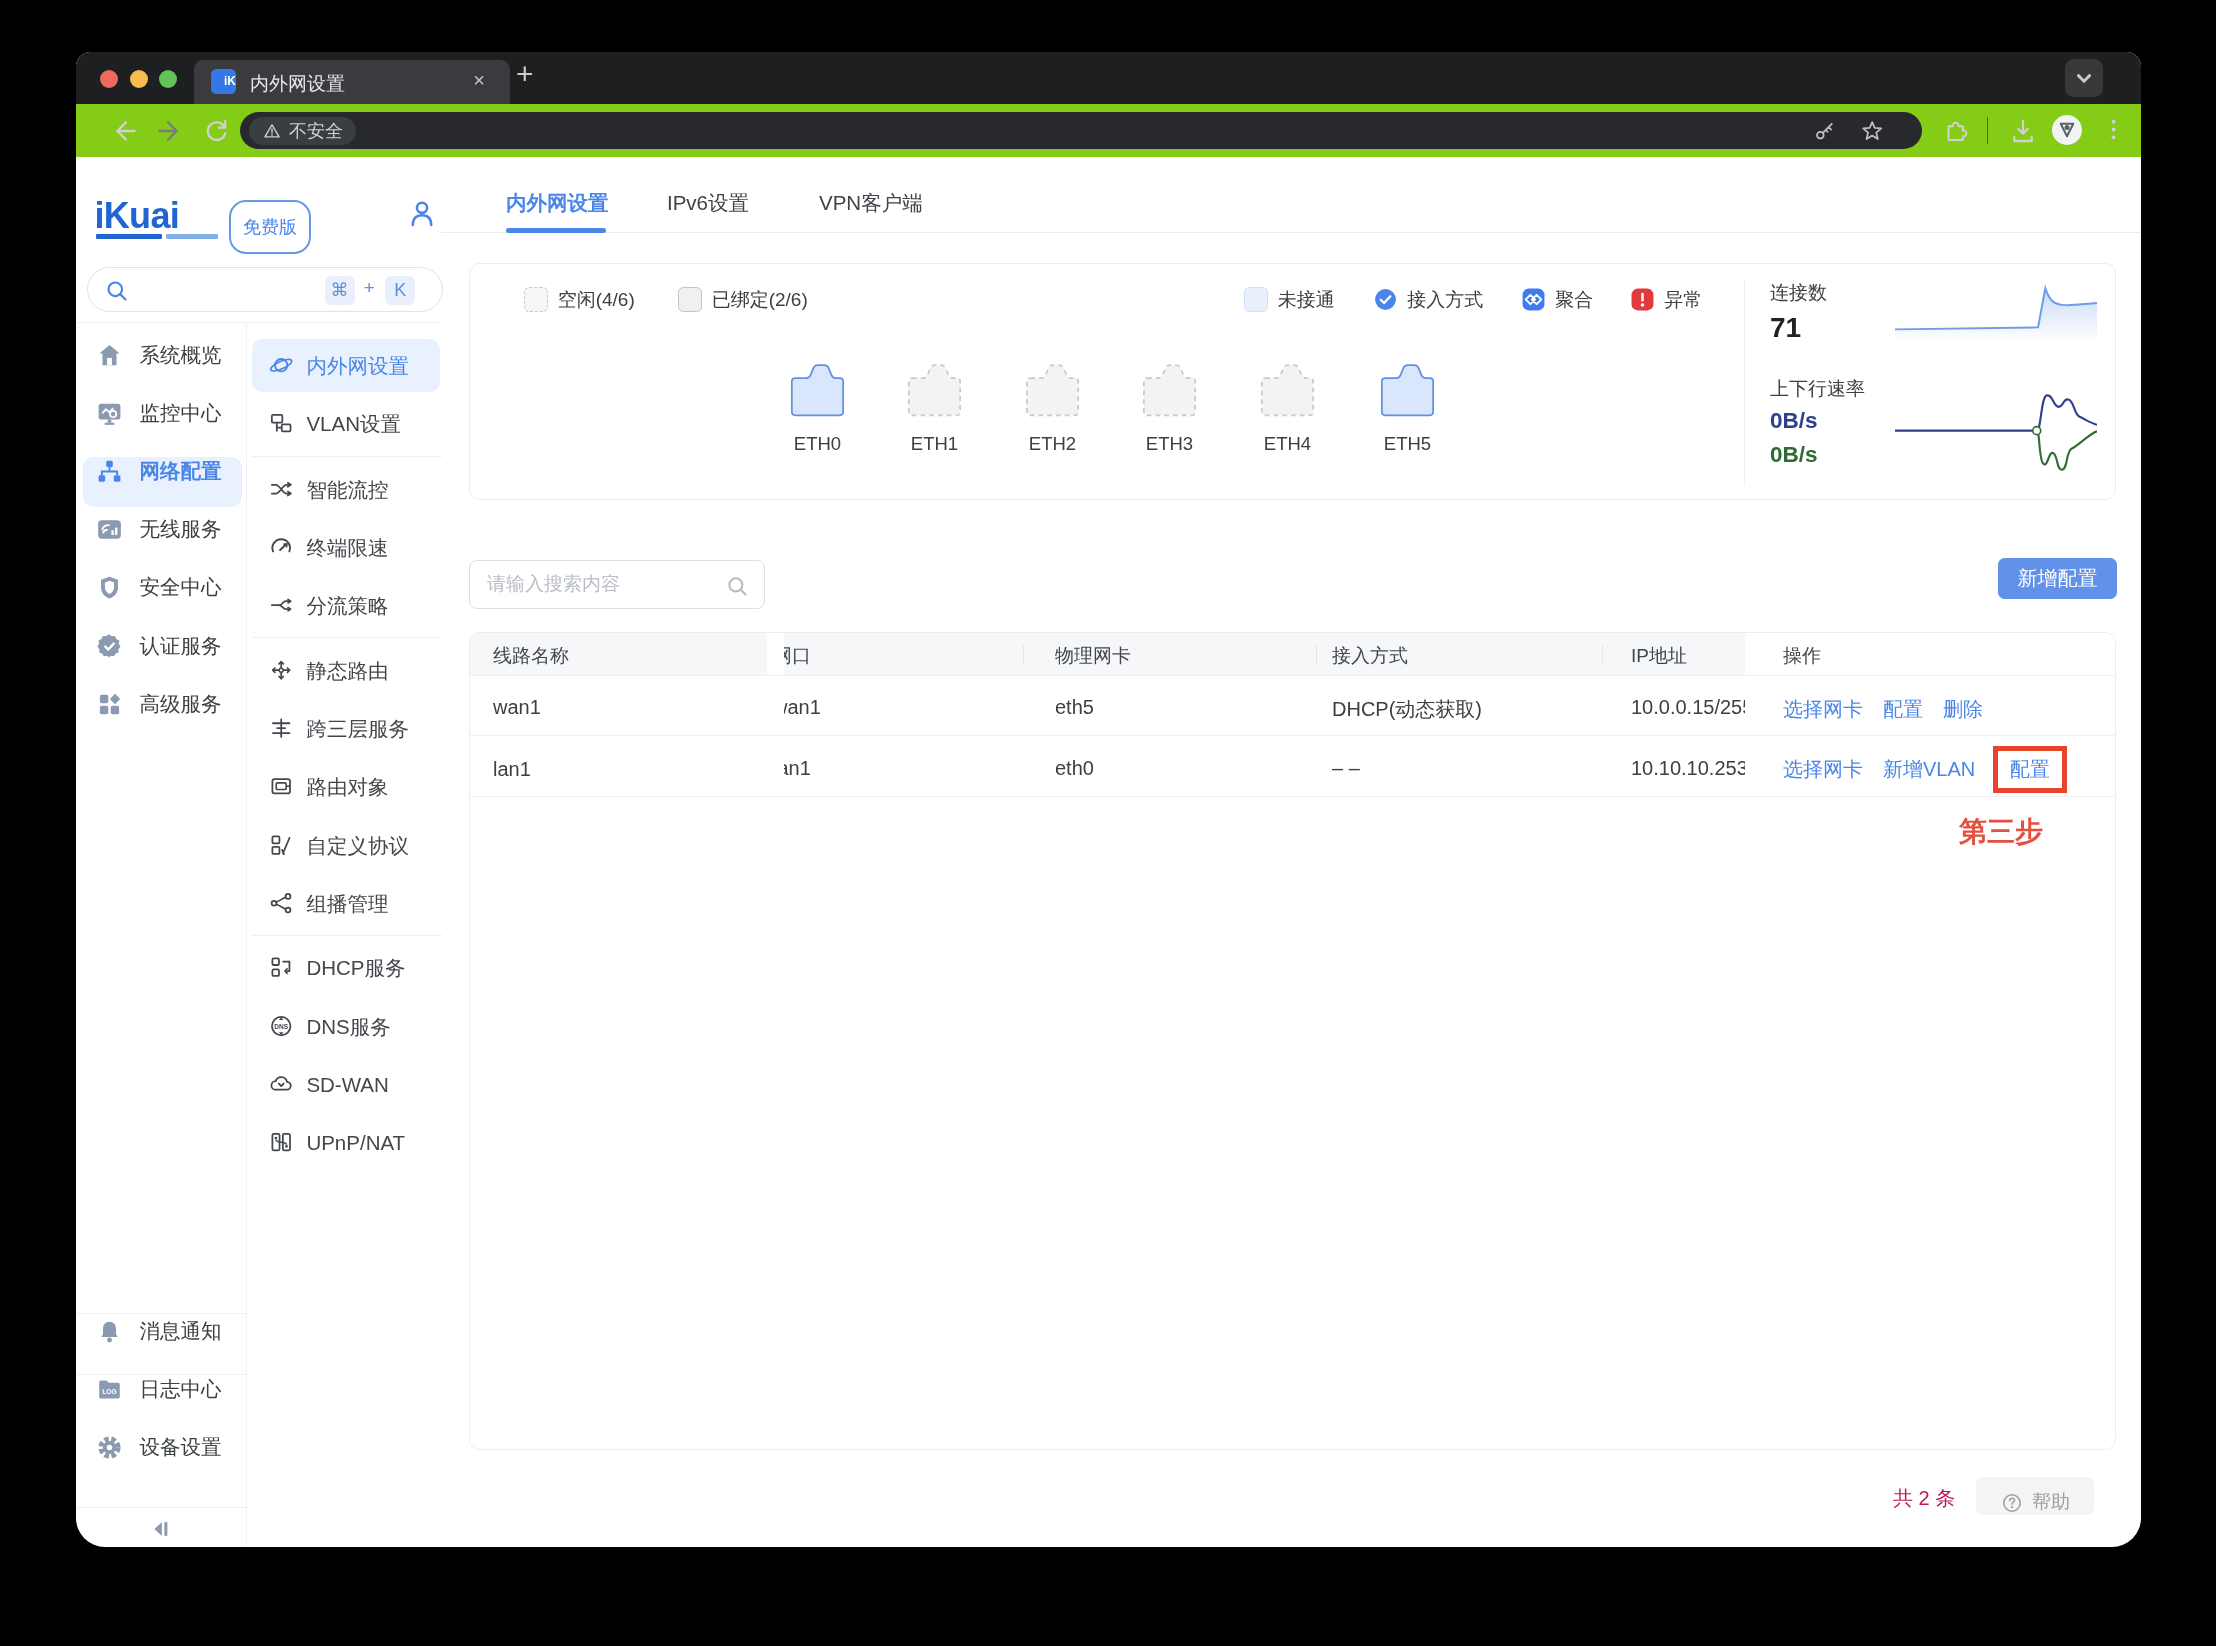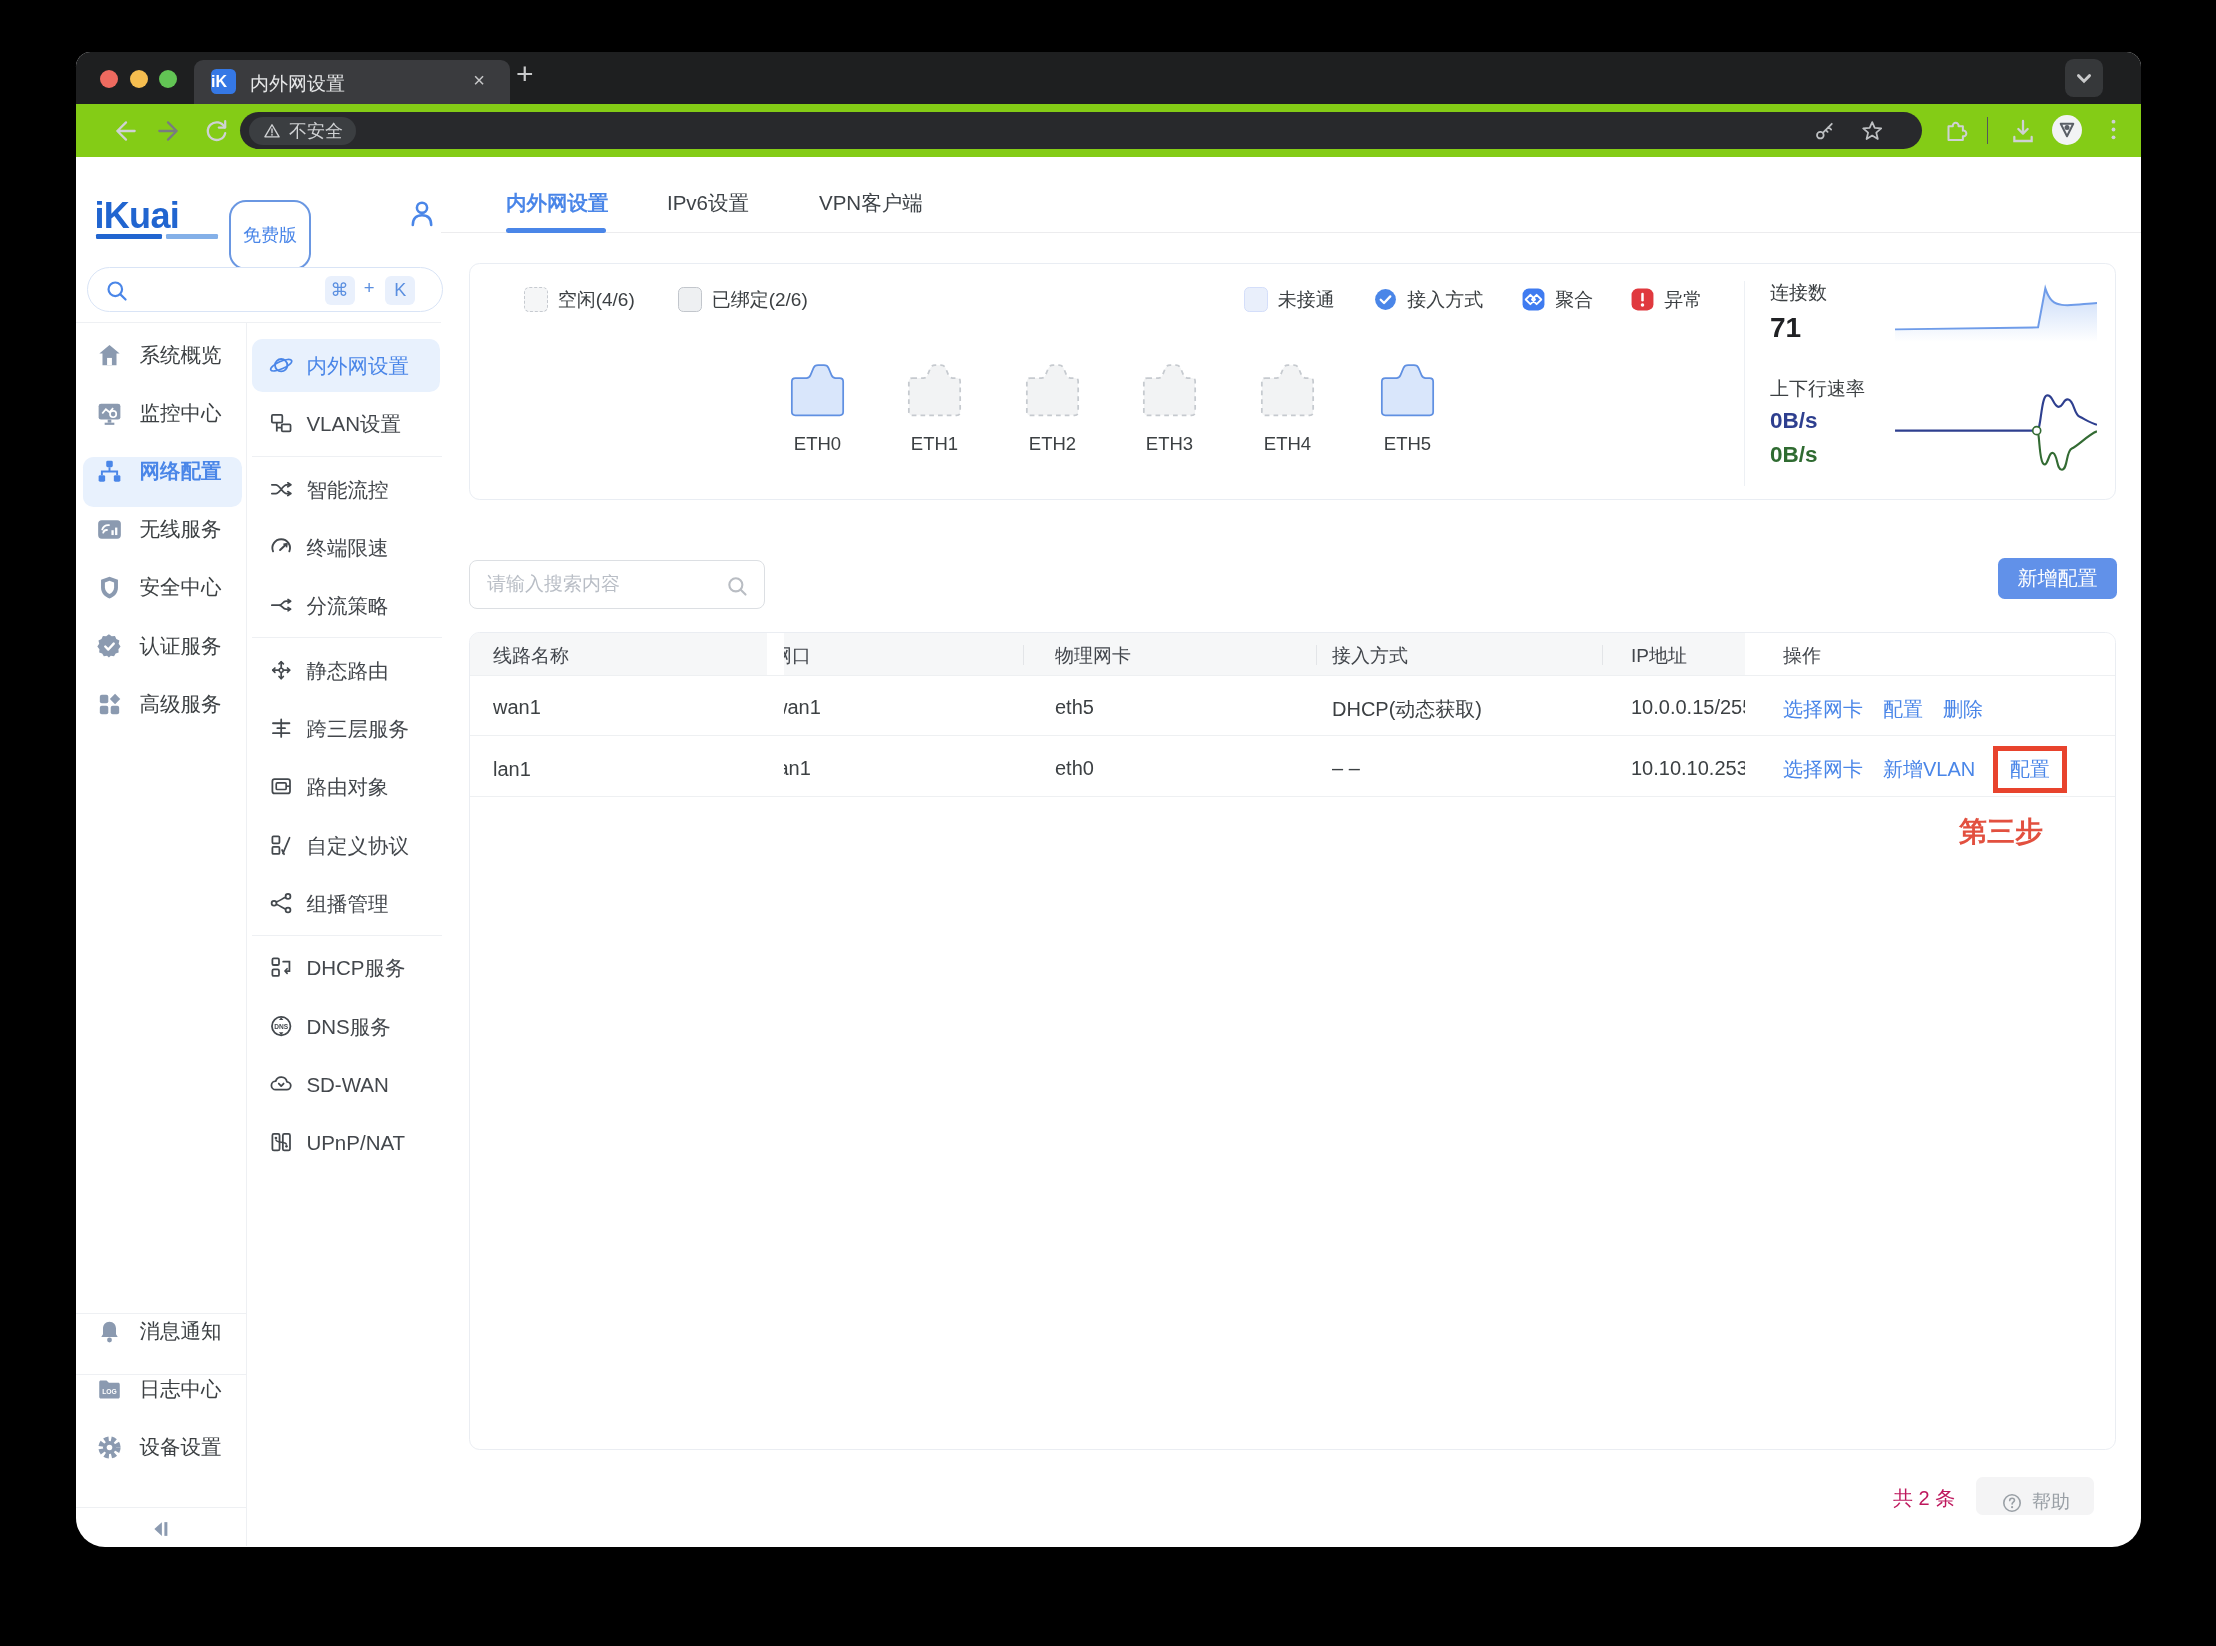--- a/index.html
+++ b/index.html
@@ -9,38 +9,38 @@
   .abs { position:absolute; }
   .win { position:absolute; left:76px; top:52px; width:2065px; height:1495px;
          border-radius:14.5px 14.5px 29px 29px; overflow:hidden; background:#fff; }
 
   
   .tabbar { position:absolute; left:0; top:0; width:100%; height:52px; background:#1e1f20; }
   .tl { position:absolute; top:18px; width:18px; height:18px; border-radius:50%; }
   .tab { position:absolute; left:118px; top:8px; width:316px; height:44px; background:#3a3b3e;
          border-radius:9.3px 9.3px 0 0; }
   .favicon { position:absolute; left:17px; top:9.3px; width:25px; height:25px; background:#3578e5;
-             border-radius:5.3px; color:#fff; font-size:16px; font-weight:bold; text-align:left; line-height:25px; }
+             border-radius:5.3px; color:#fff; font-size:12px; font-weight:bold; text-align:right; line-height:25px; }
   .tab-title { position:absolute; left:56px; top:11.2px; font-size:19px; color:#e6e7e8; }
   .tab-close { position:absolute; right:25px; top:9.3px; font-size:20px; color:#c7c8c9; }
   .newtab { position:absolute; left:440px; top:5.3px; font-size:30px; font-weight:300; color:#c9cacb; }
   .win-chev { position:absolute; right:38px; top:6.6px; width:38px; height:38px; background:#36383a; border-radius:8.6px; }
   .toolbar { position:absolute; left:0; top:52px; width:100%; height:53px; background:#84cc16; }
   .urlpill { position:absolute; left:164px; top:8px; width:1682px; height:37px; background:#28292c; border-radius:18.5px; }
   .chip { position:absolute; left:9.3px; top:4.6px; height:28px; background:#3b3e41; border-radius:14px;
           display:flex; align-items:center; gap:6.6px; padding:0 13.2px; color:#cfd1d3; font-size:18px; }
   .url { position:absolute; left:144px; top:7.3px; font-size:19px; color:#d7d8da; letter-spacing:0.1px; }
   .tb-ic { position:absolute; top:10.6px; }
 
   
   .logo { position:absolute; left:18.5px; top:143px; font-size:36px; font-weight:800; color:#2165d0; letter-spacing:-0.7px; }
   .lbar1 { position:absolute; left:20px; top:182px; width:66px; height:5.3px; background:#2165d0; border-radius:1.3px;}
   .lbar2 { position:absolute; left:90px; top:182px; width:52px; height:5.3px; background:#84b0e8; border-radius:1.3px;}
   .badge { position:absolute; left:153px; top:148px; border:2px solid #6a97e2; border-radius:17px;
-           padding:21px 12px; color:#4a86e8; font-size:18px;font-family:Liberation Mono, monospace; }
+           padding:13px 12px; color:#4a86e8; font-size:18px;font-family:Liberation Mono, monospace; }
   .searchbox { position:absolute; left:10.6px; top:215px; width:356px; height:45px; border:1.3px solid #d9e4f6;
                border-radius:22.5px; background:#fff; }
   .searchbox input { position:absolute; left:50px; top:4px; width:185px; height:34px; border:0; outline:0;
                      font-size:18.5px; font-family:inherit; color:#333; }
   .kbd { position:absolute; top:8px; height:29px; min-width:30px; background:#e9f0fc; border-radius:6px;
          color:#5b8fe0; font-size:18px; text-align:center; line-height:29px; padding:0 5.3px; }
   .vdiv { position:absolute; left:170px; top:270px; width:1.3px; height:1224px; background:#eef0f3; }
   .hline { position:absolute; height:1.3px; background:#eef0f3; }
   .mi { position:absolute; left:6.6px; width:159px; height:50px; border-radius:10.6px; display:flex;
         gap:16px; padding-left:12px; font-size:20.5px; color:#3c4043; }

